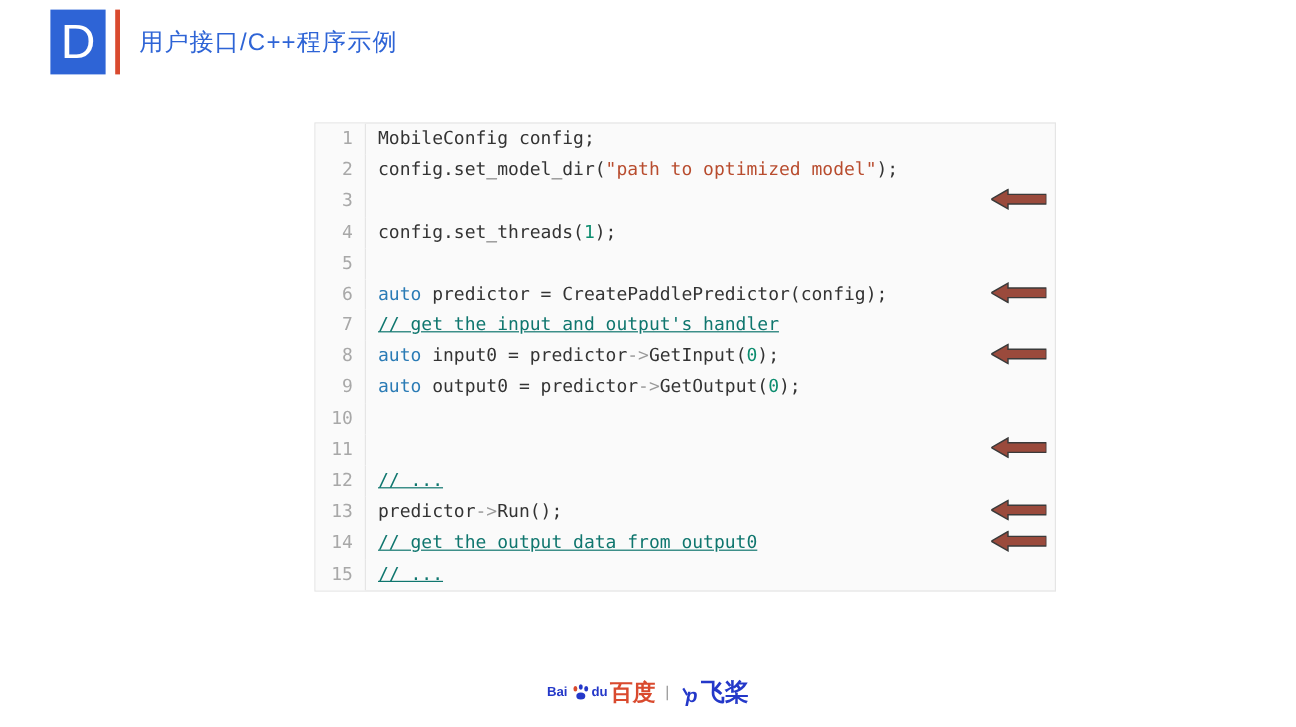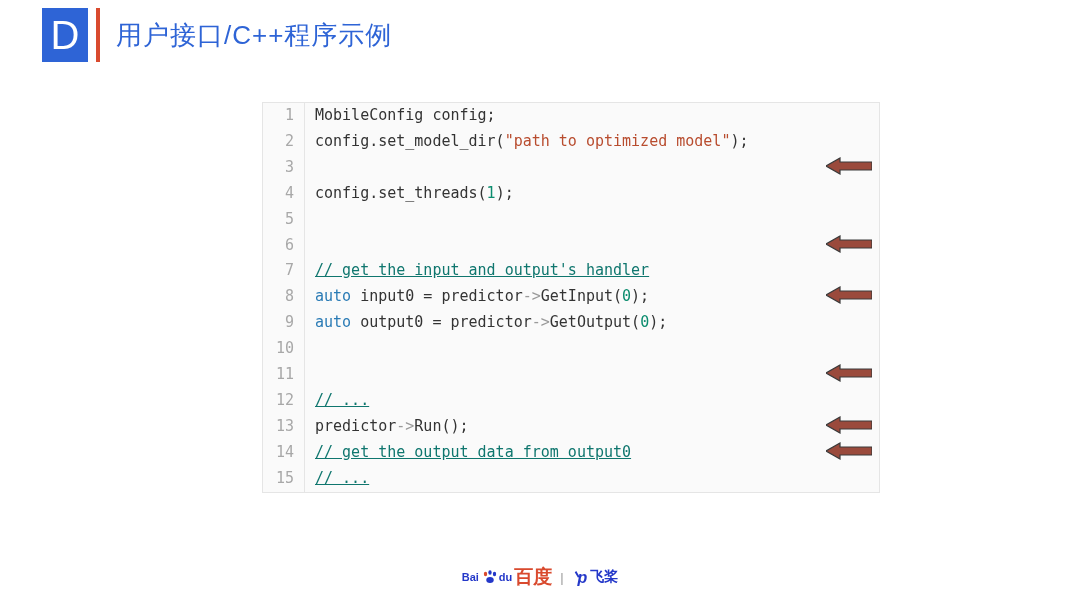--- a/index.html
+++ b/index.html
@@ -28,21 +28,21 @@
       margin-left: 42px;
     }
     .red-bar {
       width: 4px;
       height: 54px;
       background: #d94a2e;
       margin-left: 8px;
       margin-right: 16px;
     }
     .title {
-      font-size: 26px;
+      font-size: 20px;
       color: #2e64d6;
       font-weight: 400;
       letter-spacing: 1px;
     }
     .code-container {
       position: absolute;
       left: 262px;
       top: 102px;
       width: 618px;
       border: 1px solid #e5e5e5;
@@ -100,27 +100,27 @@
     }
     .baidu-text { font-size: 11px; }
     .baidu-cn { color: #d94a2e; font-size: 19px; margin-left: 2px; }
     .paw {
       width: 18px; height: 16px;
       margin-left: 2px;
     }
     .divider { color: #999; font-size: 13px; }
     .paddle-logo {
       display: flex;
-      align-items: flex-start;
+      align-items: flex-end;
       color: #2438c9;
       font-style: italic;
       font-weight: bold;
     }
     .paddle-pp { font-size: 16px; letter-spacing: -1px; }
-    .paddle-cn { font-size: 14px; margin-left: 4px; font-style: normal; }
+    .paddle-cn { font-size: 20px; margin-left: 4px; font-style: normal; }
   </style>
 </head>
 <body>
 
 <div class="header">
   <div class="badge">D</div>
   <div class="red-bar"></div>
   <div class="title">用户接口/C++程序示例</div>
 </div>
 
@@ -139,20 +139,21 @@
     <div class="code-line">
       <div class="gutter">4</div>
       <div class="code"><span>config.set_threads(</span><span class="num">1</span><span>);</span></div>
     </div>
     <div class="code-line">
       <div class="gutter">5</div>
       <div class="code"><span></span></div>
     </div>
     <div class="code-line">
       <div class="gutter">6</div>
+      <div class="code"><span class="kw">auto</span><span> predictor = CreatePaddlePredictor(config);</span></div>
     </div>
     <div class="code-line">
       <div class="gutter">7</div>
       <div class="code"><span class="cmt">// get the input and output's handler</span></div>
     </div>
     <div class="code-line">
       <div class="gutter">8</div>
       <div class="code"><span class="kw">auto</span><span> input0 = predictor</span><span class="op">-&gt;</span><span>GetInput(</span><span class="num">0</span><span>);</span></div>
     </div>
     <div class="code-line">

